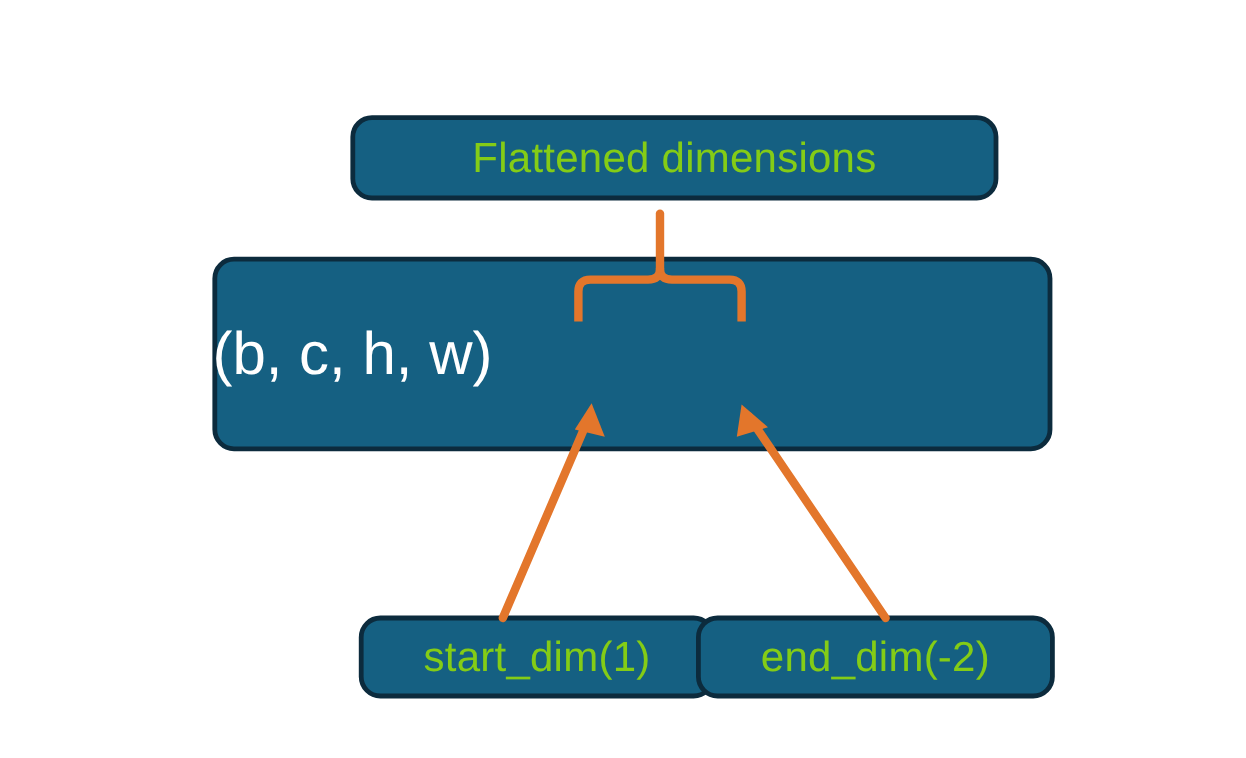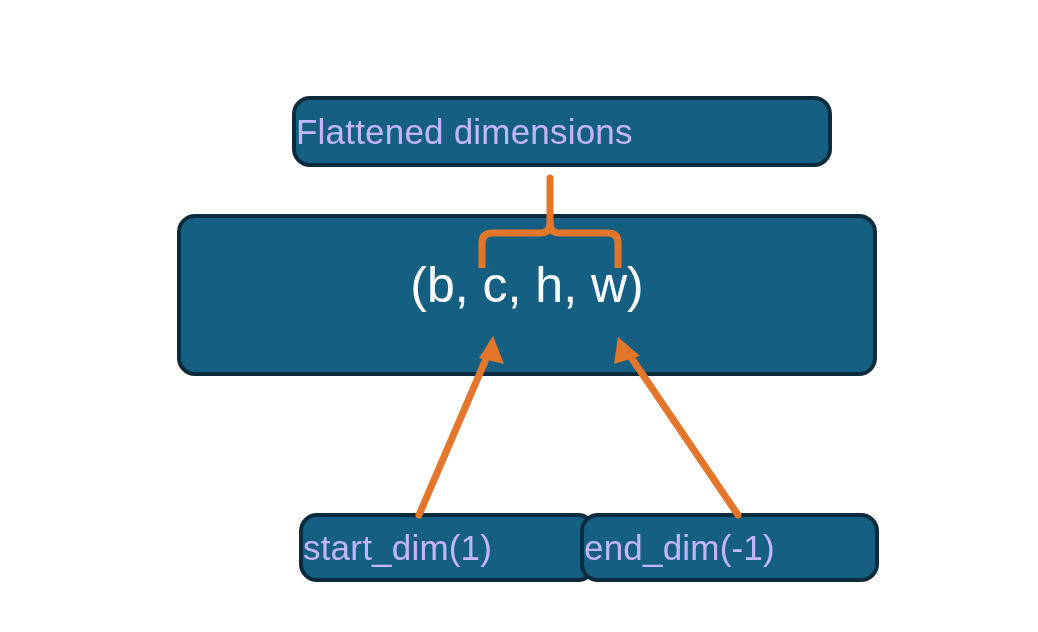--- a/index.html
+++ b/index.html
@@ -16,22 +16,22 @@
     font-family: "Liberation Sans", sans-serif;
   }
   .node {
     position: absolute;
     box-sizing: border-box;
     background: #156082;
     border: 4px solid #0c2b3d;
     border-radius: 18px;
     display: flex;
     align-items: center;
-    justify-content: flex-start;
-    color: #c4b5fd;
+    justify-content: center;
+    color: #84cc16;
     font-weight: 400;
     letter-spacing: 0.2px;
     white-space: nowrap;
     z-index: 1;
   }
   #node-flattened {
     left: 292px;
     top: 96px;
     width: 540px;
     height: 71px;
@@ -64,26 +64,26 @@
     left: 0;
     top: 0;
     width: 1038px;
     height: 632px;
     z-index: 2;
     pointer-events: none;
   }
   .shape-label-holder {
     position: absolute;
     left: 177px;
-    top: 204px;
+    top: 214px;
     width: 700px;
     height: 162px;
     display: flex;
     align-items: center;
-    justify-content: center;
+    justify-content: flex-start;
     z-index: 3;
     pointer-events: none;
   }
   .shape-label-holder span {
     color: #ffffff;
     font-size: 50px;
     font-family: "Liberation Sans", sans-serif;
   }
 </style>
 </head>
@@ -99,21 +99,21 @@
 
   <div class="shape-label-holder">
     <span>(b, c, h, w)</span>
   </div>
 
   <div class="node" id="node-startdim">
     <span>start_dim(1)</span>
   </div>
 
   <div class="node" id="node-enddim">
-    <span>end_dim(-1)</span>
+    <span>end_dim(-2)</span>
   </div>
 
   <svg id="overlay" viewBox="0 0 1038 632">
 
     <path d="M 482 268
              L 482 243
              Q 482 233 492 233
              L 540 233
              Q 550 233 550 224
              Q 550 233 560 233

